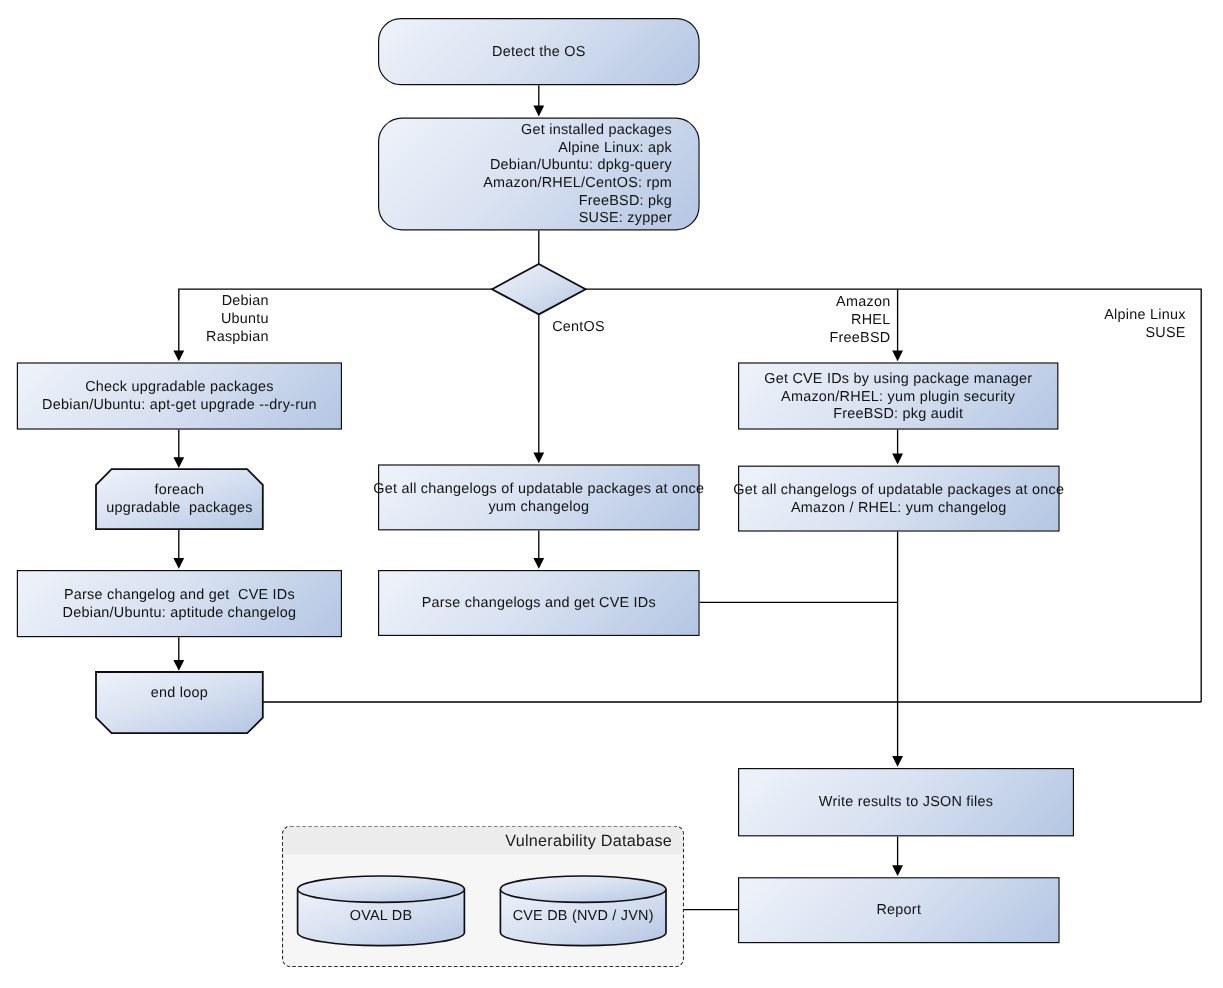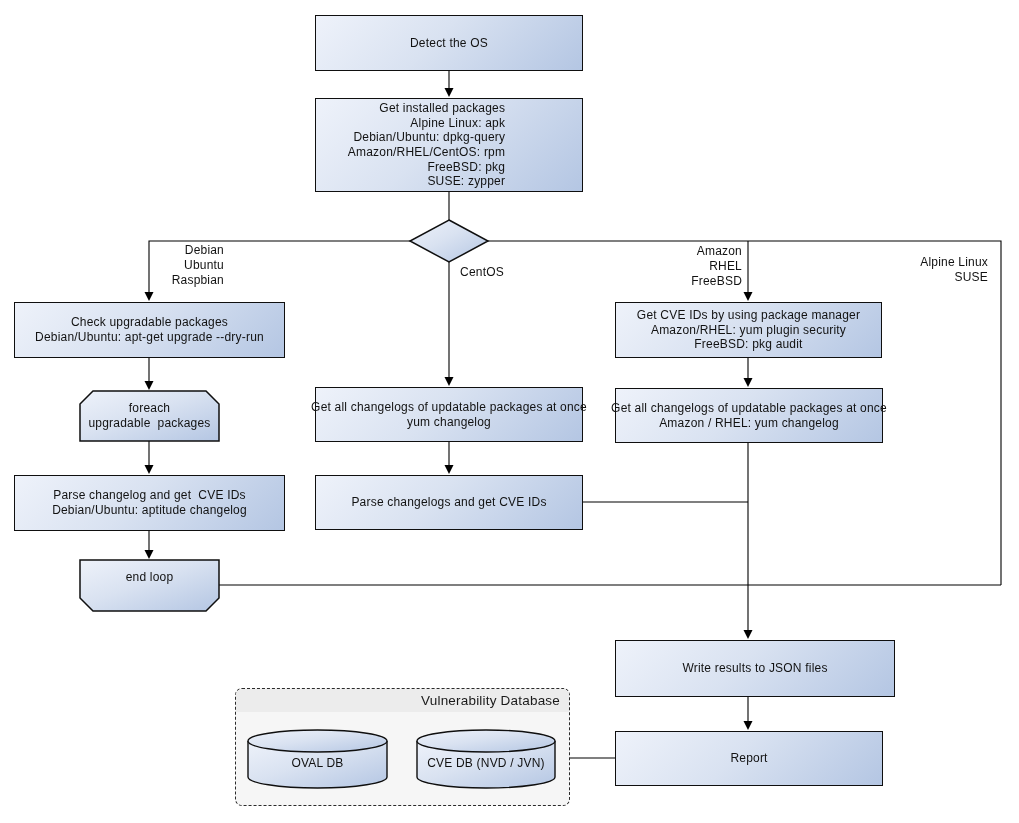--- a/index.html
+++ b/index.html
@@ -9,21 +9,21 @@
   }
   .wires{position:absolute;left:0;top:0;}
   .node{
     position:absolute;box-sizing:border-box;
     display:flex;align-items:center;justify-content:center;text-align:center;
     background:linear-gradient(135deg,#eef2fa 0%,#d9e2f1 45%,#b4c6e3 100%);
     border:1.5px solid #0f0f0f;
     font-size:12px;line-height:14.7px;letter-spacing:0.2px;
   }
   .node span{white-space:pre;}
-  .node.align-right{justify-content:center;text-align:right;padding-right:45px;}
+  .node.align-right{justify-content:flex-end;text-align:right;padding-right:22px;border-radius:20px;}
   .shape-label{
     position:absolute;display:flex;align-items:center;justify-content:center;
     text-align:center;font-size:12px;line-height:14.7px;letter-spacing:0.2px;
   }
   .shape-label span{white-space:pre;}
   .flow-label{
     position:absolute;font-size:12px;line-height:14.8px;letter-spacing:0.2px;white-space:pre;
   }
   .flow-label.tc{text-align:right;padding-left:12px;}
   .flow-label.tr{text-align:right;}
@@ -113,21 +113,21 @@
     <g>
       <path d="M248 741 L248 777 A69.5 11 0 0 0 387 777 L387 741" fill="url(#nodegrad)" stroke="#0f0f0f" stroke-width="1.4"></path>
       <ellipse cx="317.5" cy="741" rx="69.5" ry="11" fill="url(#nodegrad)" stroke="#0f0f0f" stroke-width="1.4"></ellipse>
     </g>
     <g>
       <path d="M417 741 L417 777 A69 11 0 0 0 555 777 L555 741" fill="url(#nodegrad)" stroke="#0f0f0f" stroke-width="1.4"></path>
       <ellipse cx="486" cy="741" rx="69" ry="11" fill="url(#nodegrad)" stroke="#0f0f0f" stroke-width="1.4"></ellipse>
     </g>
   </svg>
 
-  <div class="node" style="left:315px;top:15px;width:268px;height:56px;z-index:2;">
+  <div class="node" style="left:315px;top:15px;width:268px;height:56px;z-index:2;border-radius:19px;">
     <span>Detect the OS</span>
   </div>
 
   <div class="node align-right" style="left:315px;top:98px;width:268px;height:94px;z-index:2;">
     <span>Get installed packages
 Alpine Linux: apk
 Debian/Ubuntu: dpkg-query
 Amazon/RHEL/CentOS: rpm
 FreeBSD: pkg
 SUSE: zypper</span>

